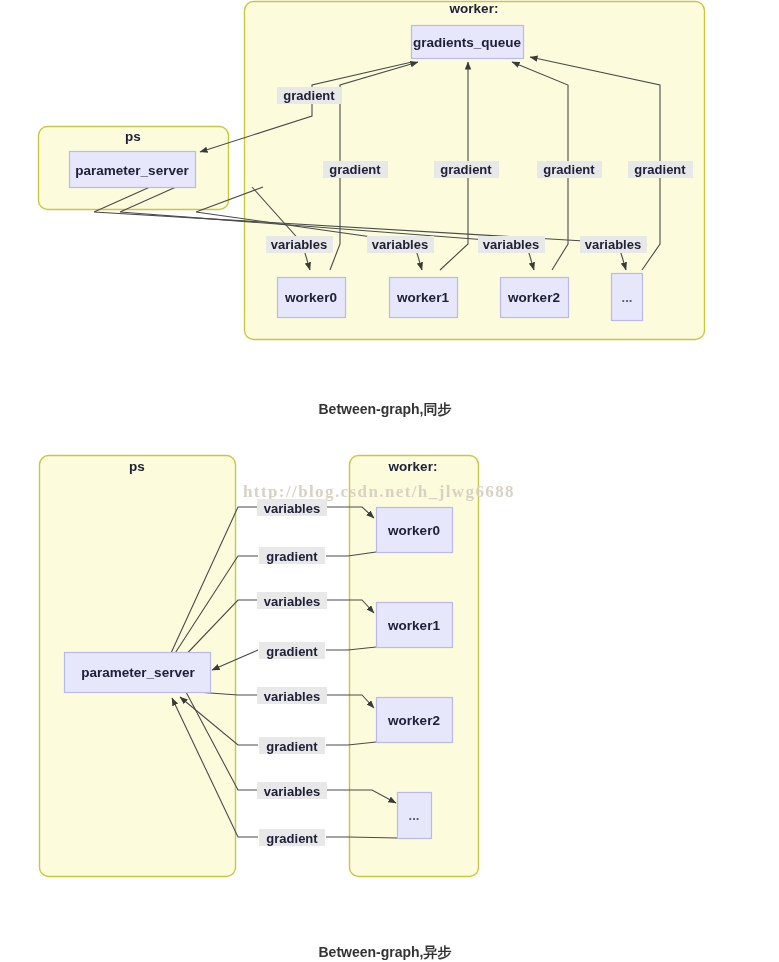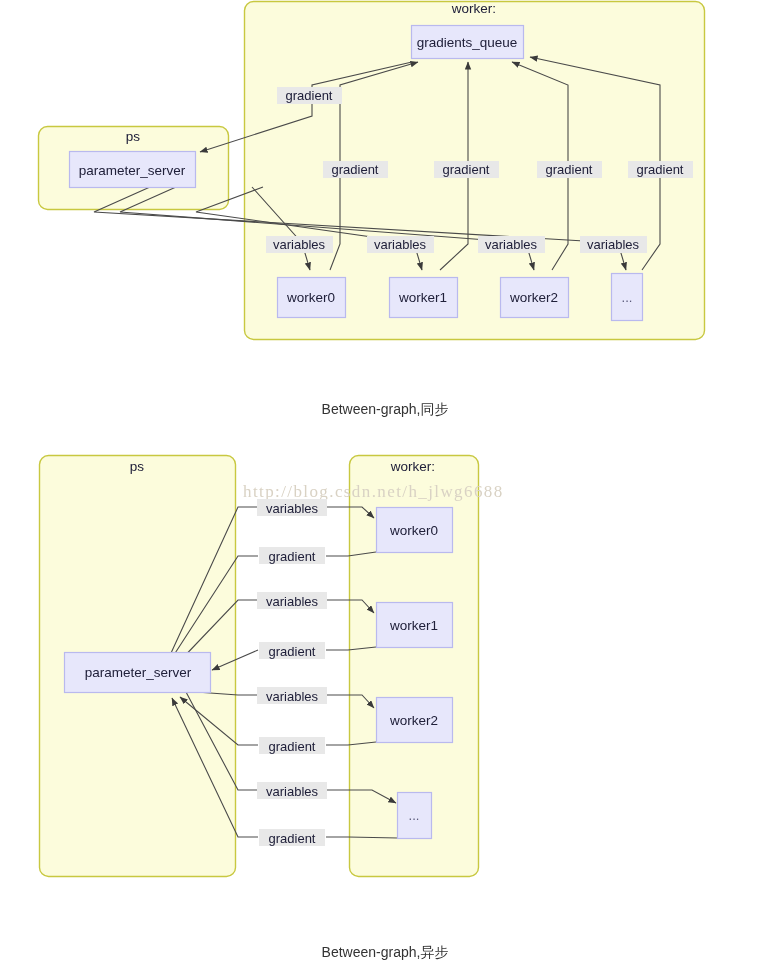--- a/index.html
+++ b/index.html
@@ -1,17 +1,17 @@
 <!DOCTYPE html>
 <html><head>
 <meta charset="utf-8">
 <style>
   html,body{margin:0;padding:0;background:#ffffff;}
   body{width:779px;height:962px;font-family:"Liberation Sans",sans-serif;color:#1a1a2e;}
-  #stage{position:relative;width:773px;height:962px;overflow:hidden;}
+  #stage{position:relative;width:773px;height:962px;overflow:hidden;font-weight:bold;}
   svg.layer{position:absolute;left:0;top:0;width:779px;height:962px;}
   .grp-rect{fill:#FCFCDC;stroke:#C8C840;stroke-width:1.4;}
   .node-rect{fill:#E7E7FB;stroke:#B9B9EE;stroke-width:1.2;}
   .grp-title{font-family:"Liberation Sans",sans-serif;font-size:13.5px;fill:#20203a;text-anchor:middle;}
   .node-text{font-family:"Liberation Sans",sans-serif;font-size:13.5px;fill:#20203a;text-anchor:middle;}
   .edge{fill:none;stroke:#4a4a4a;stroke-width:1.1;}
   .edge-lbl{font-family:"Liberation Sans",sans-serif;font-size:13px;fill:#20203a;text-anchor:middle;}
   .lbl-bg{fill:#e8e8e8;}
   .caption{font-family:"Liberation Sans",sans-serif;font-size:14px;fill:#333333;text-anchor:middle;}
   .watermark{font-family:"Liberation Serif",serif;font-size:17px;fill:#d9d2c4;letter-spacing:1.4px;}

